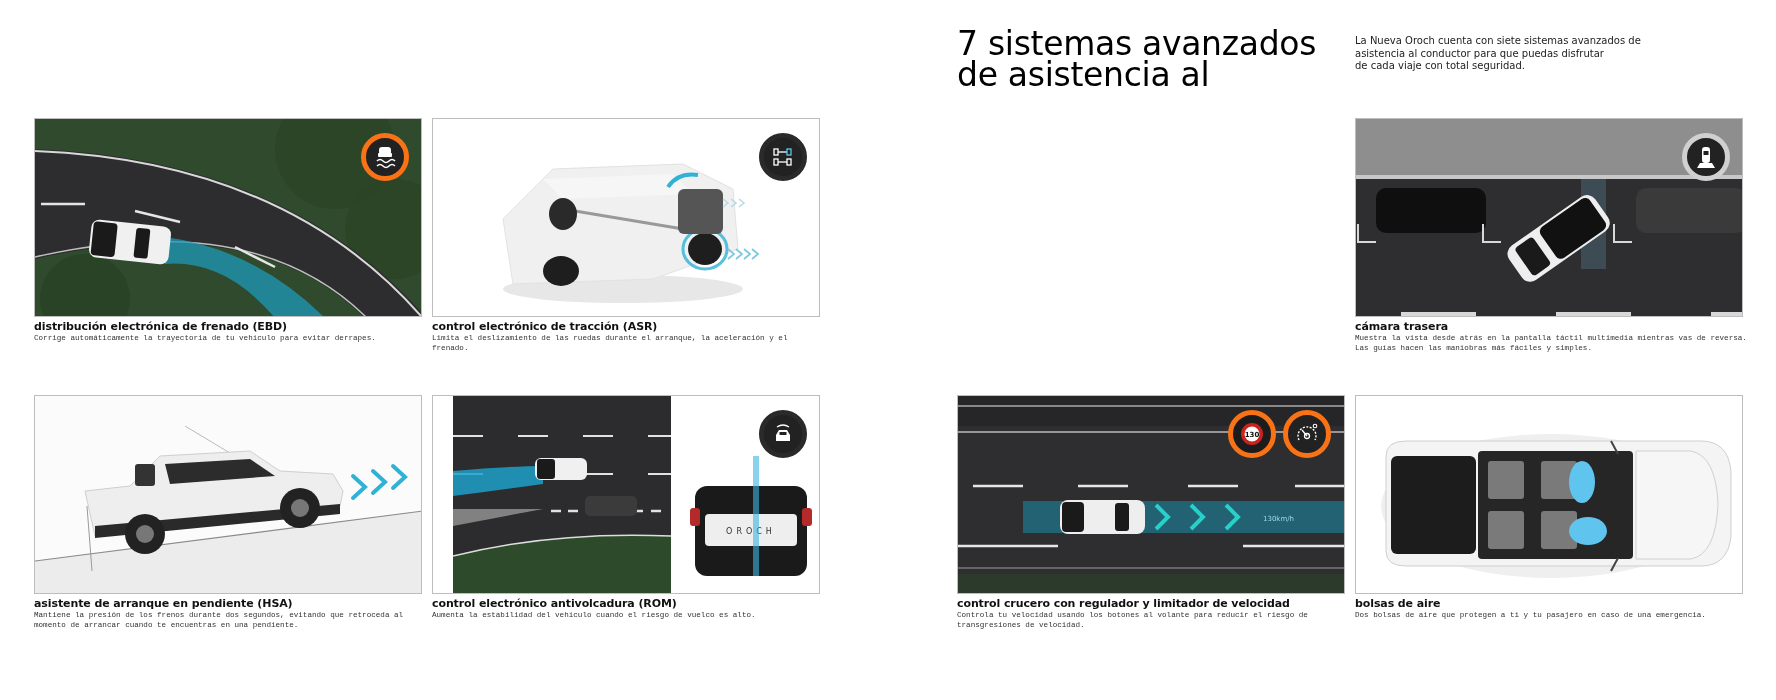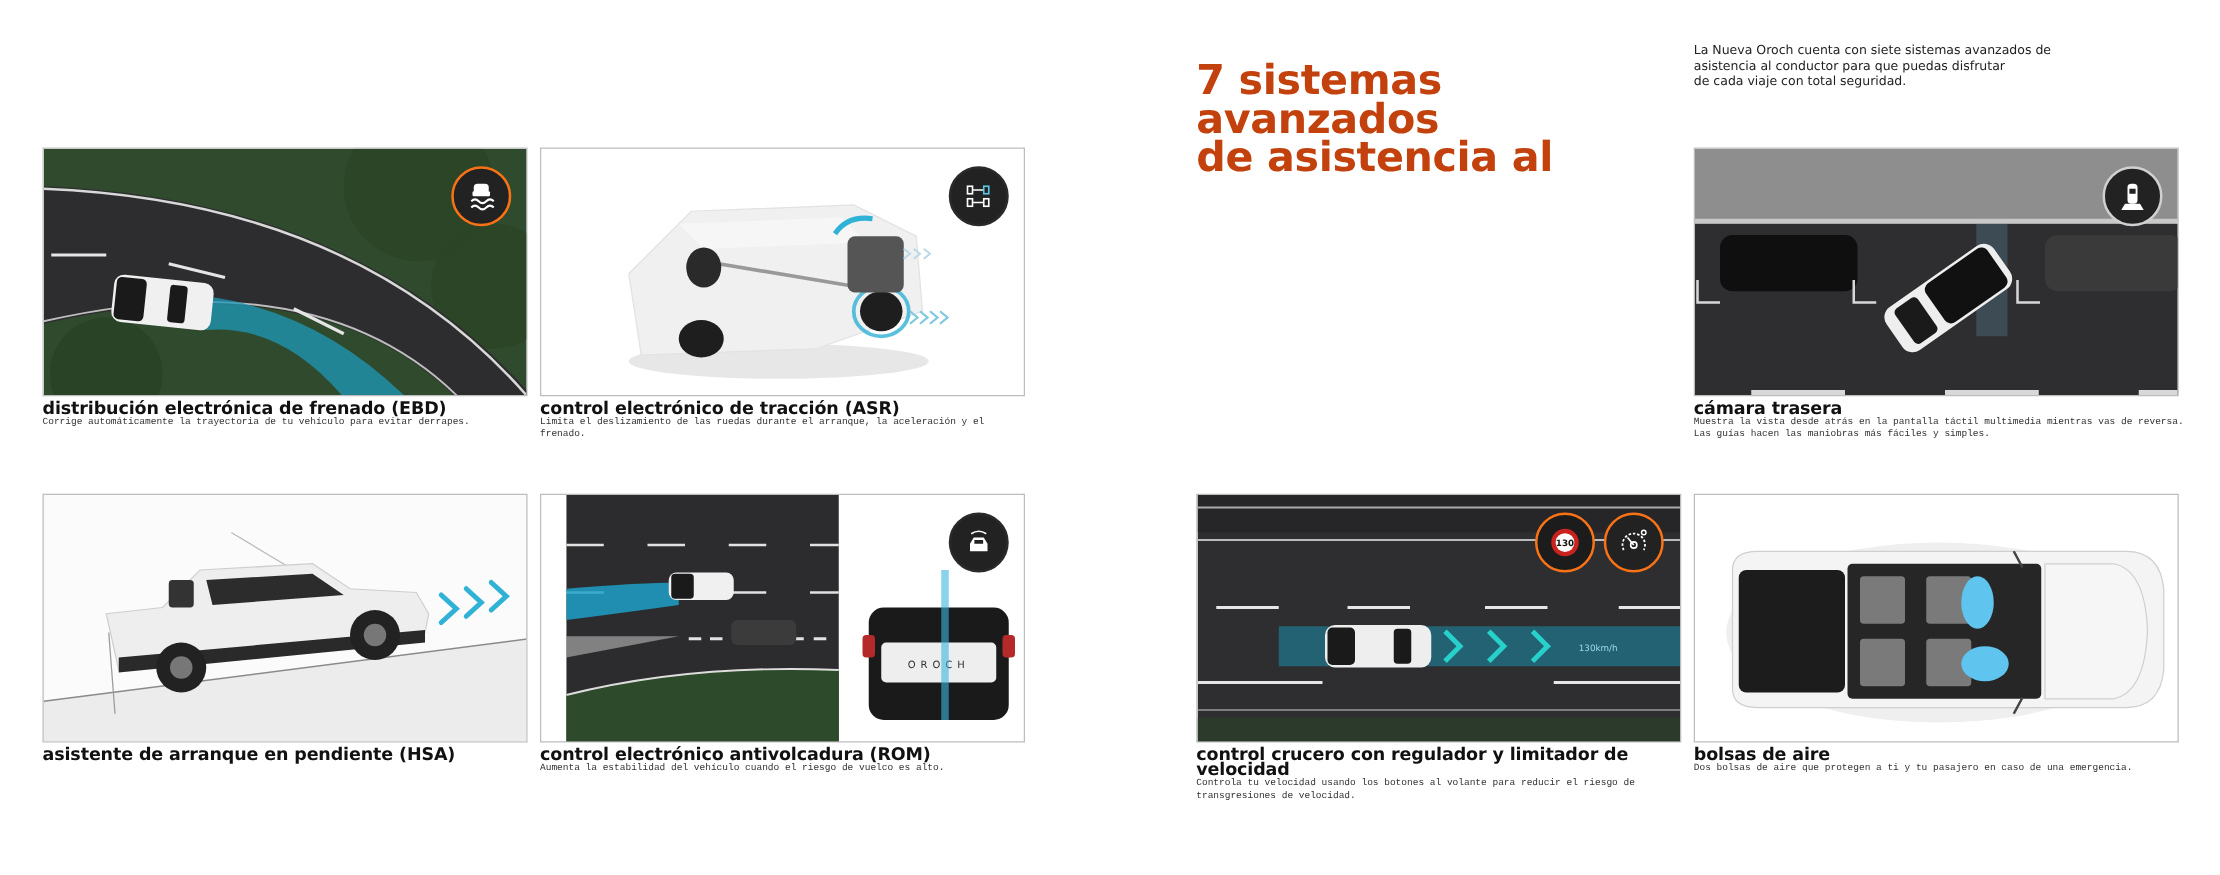--- a/index.html
+++ b/index.html
@@ -1,44 +1,44 @@
 <!DOCTYPE html>
 <html><head>
 <meta charset="utf-8">
 <style>
   * { box-sizing: border-box; margin: 0; padding: 0; }
   html, body { width: 1776px; height: 700px; background: #ffffff; overflow: hidden; }
   body { position: relative; font-family: "DejaVu Sans", sans-serif; color: #111; }
 
   .headline {
     position: absolute; left: 957px; top: 28px; width: 380px;
-    font-family: "DejaVu Sans", sans-serif; font-weight: bold;
-    font-size: 33px; line-height: 31px; letter-spacing: -0.3px; color: #c2410c; margin-top: 20px;
+    font-family: "DejaVu Sans", sans-serif; font-weight: normal;
+    font-size: 33px; line-height: 31px; letter-spacing: -0.3px; color: #000000;
   }
   .intro {
     position: absolute; left: 1355px; top: 35px; width: 320px;
     font-size: 10px; line-height: 12.5px; color: #222;
   }
 
   .card { position: absolute; width: 388px; }
   .card .img {
     position: relative; width: 388px; height: 199px; overflow: hidden;
     border: 1px solid #bdbdbd;
   }
   .card .title {
-    margin-top: 4px; font-size: 14px; font-weight: bold; color: #111; line-height: 12px;
+    margin-top: 4px; font-size: 11px; font-weight: bold; color: #111; line-height: 12px;
     letter-spacing: -0.1px;
   }
   .card .desc {
     margin-top: 1px; font-size: 7.6px; line-height: 9.6px; color: #333; width: 392px; font-family: Liberation Mono, monospace;
   }
 
   .badge {
     position: absolute; width: 48px; height: 48px; border-radius: 50%;
-    background: #222; border: 2px solid #f97316;
+    background: #222; border: 5px solid #f97316;
     display: flex; align-items: center; justify-content: center;
   }
   .badge svg { width: 30px; height: 30px; }
   .badge-130 { background: #1c1c1c; }
 </style>
 </head>
 <body>
 
 <div class="headline">
   <div>7 sistemas avanzados</div>
@@ -155,20 +155,21 @@
       <path d="M60 130 L305 108 L305 118 L60 142 Z" fill="#2a2a2a"></path>
       <rect x="100" y="68" width="20" height="22" rx="3" fill="#333"></rect>
       <circle cx="110" cy="138" r="20" fill="#222"></circle>
         <circle cx="110" cy="138" r="9" fill="#777"></circle>
       <circle cx="265" cy="112" r="20" fill="#222"></circle>
         <circle cx="265" cy="112" r="9" fill="#777"></circle>
       <path d="M318 80 l12 11 -12 11 M338 75 l12 11 -12 11 M358 70 l12 11 -12 11" stroke="#2fb2d6" stroke-width="4" fill="none" stroke-linecap="round"></path>
     </svg>
   </div>
   <div class="title">asistente de arranque en pendiente (HSA)</div>
+  <div class="desc">Mantiene la presión de los frenos durante dos segundos, evitando que retroceda al momento de arrancar cuando te encuentras en una pendiente.</div>
 </div>
 
 <div class="card" style="left:432px; top:395px;">
   <div class="img" style="background:#fff;padding-left:20px;">
     <svg width="388" height="199" viewBox="0 0 388 199">
       <rect width="218" height="199" fill="#2c2c2f"></rect>
       <path d="M0 160 Q100 135 218 140 L218 199 L0 199 Z" fill="#2d4a2a"></path>
       <path d="M0 160 Q100 135 218 140" stroke="#ddd" stroke-width="1.5" fill="none"></path>
       <g stroke="#e2e2e2" stroke-width="2">
         <line x1="0" y1="40" x2="30" y2="40"></line>

